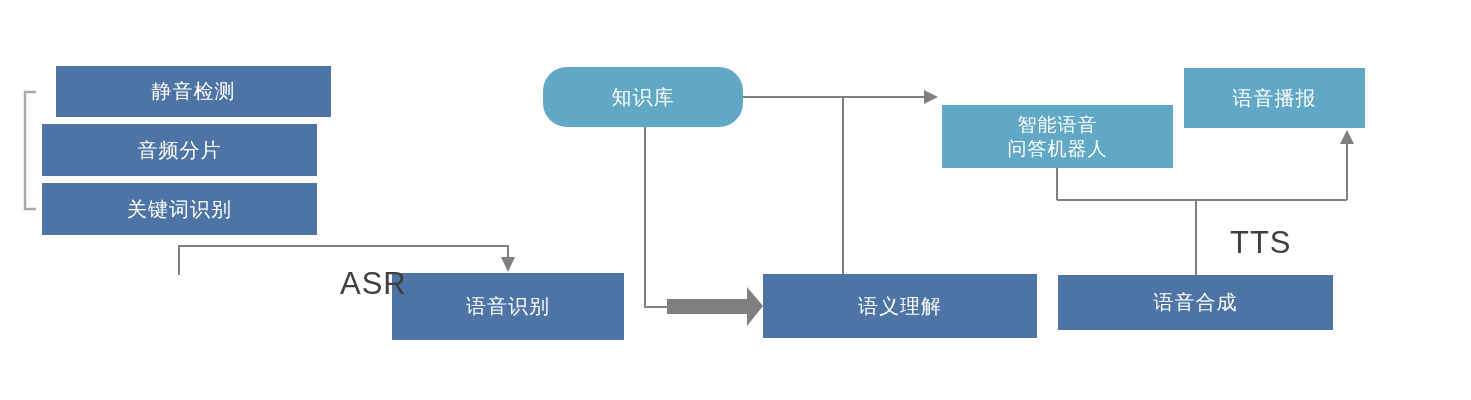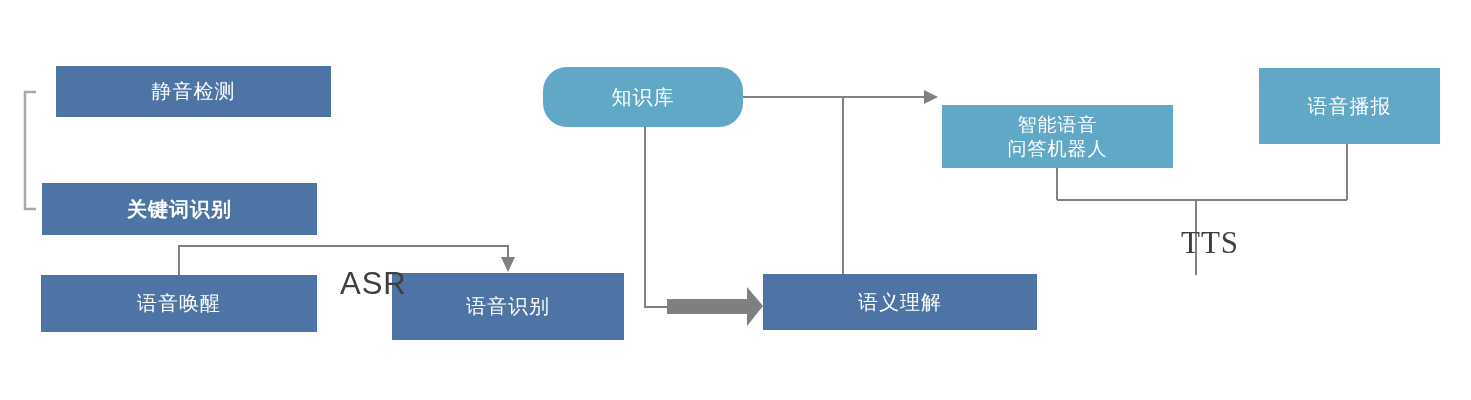--- a/index.html
+++ b/index.html
@@ -14,34 +14,34 @@
   .node{
     position:absolute;display:flex;align-items:center;justify-content:center;
     color:#ffffff;font-size:20px;letter-spacing:1px;text-align:center;
     white-space:pre-line;line-height:1.25;
   }
   .node.dark{background:#4d74a4;}
   .node.light{background:#61a7c6;}
 
   .n-silence{left:42px;top:66px;width:275px;height:51px;margin-left:14px;}
   .n-audio{left:42px;top:124px;width:275px;height:52px;}
-  .n-keyword{left:42px;top:183px;width:275px;height:52px;font-weight:bold;}
+  .n-keyword{left:42px;top:183px;width:275px;height:52px;}
   .n-wakeup{left:41px;top:275px;width:276px;height:57px;}
   .n-speechrec{left:392px;top:273px;width:232px;height:67px;}
   .n-kb{left:543px;top:67px;width:200px;height:60px;border-radius:24px;}
-  .n-nlu{left:763px;top:274px;width:274px;height:56px;}
+  .n-nlu{left:763px;top:274px;width:274px;height:64px;}
   .n-robot{left:942px;top:65px;width:231px;height:63px;font-size:19px;margin-top:40px;}
-  .n-broadcast{left:1259px;top:68px;width:181px;height:76px;}
+  .n-broadcast{left:1184px;top:68px;width:181px;height:60px;}
   .n-synth{left:1058px;top:275px;width:275px;height:55px;}
 
   .edge-label{
     position:absolute;color:#3f3f3f;font-size:31px;letter-spacing:1px;
   }
   .lbl-asr{left:327px;top:266px;margin-left:13px;}
-  .lbl-tts{left:1181px;top:225px;font-family:Liberation Serif, serif;}
+  .lbl-tts{left:1230px;top:225px;}
 </style>
 </head>
 <body>
 
 <div id="canvas">
 
   <svg class="connectors" viewBox="0 0 1471 400" xmlns="http://www.w3.org/2000/svg">
 
     <path d="M 36 92 L 25 92 L 25 209 L 36 209" fill="none" stroke="#a8a8a8" stroke-width="2.5"></path>
 
@@ -57,25 +57,26 @@
 
     <rect x="667" y="299" width="81" height="15" fill="#7f7f7f"></rect>
     <polygon points="747,287 747,326 763,306" fill="#7f7f7f"></polygon>
 
     <path d="M 1196 275 L 1196 200 M 1057 200 L 1347 200 M 1057 200 L 1057 142 M 1347 200 L 1347 142" fill="none" stroke="#808080" stroke-width="2"></path>
     <polygon points="1050,144 1064,144 1057,130" fill="#808080"></polygon>
     <polygon points="1340,144 1354,144 1347,130" fill="#808080"></polygon>
   </svg>
 
   <div class="node dark n-silence">静音检测</div>
+  <div class="node dark n-audio">音频分片</div>
   <div class="node dark n-keyword">关键词识别</div>
-  <div class="node dark n-wakeup">语音唤醒</div>
   <div class="node dark n-speechrec">语音识别</div>
   <div class="node light n-kb">知识库</div>
   <div class="node dark n-nlu">语义理解</div>
   <div class="node light n-robot">智能语音
 问答机器人</div>
   <div class="node light n-broadcast">语音播报</div>
+  <div class="node dark n-synth">语音合成</div>
 
   <div class="edge-label lbl-asr">ASR</div>
   <div class="edge-label lbl-tts">TTS</div>
 
 </div>
 
 </body></html>

